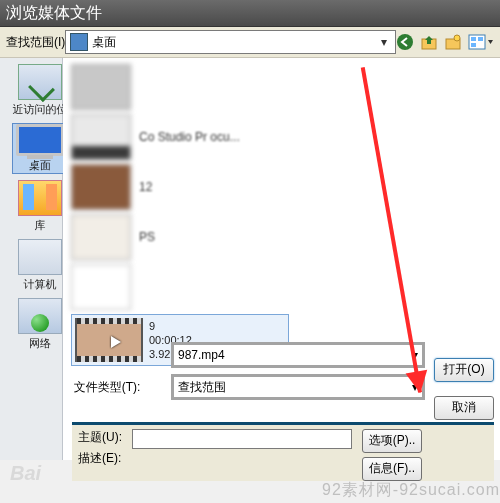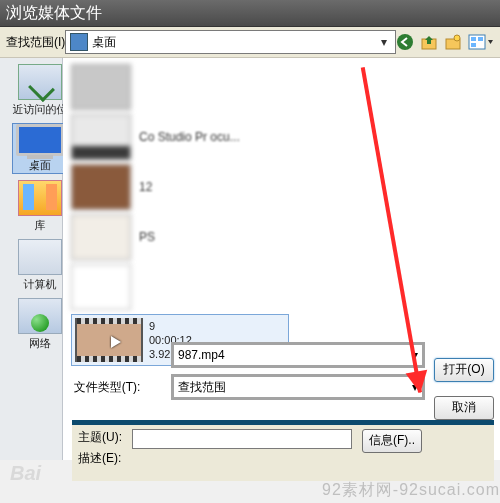--- a/index.html
+++ b/index.html
@@ -70,21 +70,21 @@
   .formrow .flabel{width:72px;text-align:center;white-space:nowrap;}
   .formrow .fcombo{flex:1;height:20px;border:3px solid #a3a3a3;background:#fff;
     display:flex;align-items:center;padding:0 4px;justify-content:space-between;
     max-width:240px;margin-left:18px;}
   .btncol{position:absolute;right:6px;top:358px;display:flex;flex-direction:column;gap:14px;}
   .wbtn{width:58px;height:22px;border:1px solid #707070;border-radius:3px;
     background:linear-gradient(#fdfdfd,#e3e3e3);text-align:center;
     line-height:20px;}
   .wbtn.blue{border:1px solid #3c7fb1;box-shadow:0 0 2px #7ab6e8;}
   .lowbar{position:absolute;left:72px;bottom:22px;right:6px;height:48px;
-    background:#ece9d8;border-top:5px solid #0c4a6e;padding:4px 6px;
+    background:#ece9d8;border-top:3px solid #0c4a6e;padding:4px 6px;
     display:flex;align-items:flex-start;gap:10px;}
   .lowlabels{display:flex;flex-direction:column;gap:4px;}
   .lowlabels .ll{white-space:nowrap;}
   .lowinputs{flex:1;max-width:220px;display:flex;flex-direction:column;gap:4px;}
   .lowinputs .li{height:18px;border:1px solid #7a7a7a;background:#fff;}
   .lowbtns{display:flex;flex-direction:column;gap:4px;}
   .arrow{position:absolute;right:78px;top:62px;width:4px;height:330px;
     background:#ff2a2a;transform:rotate(-10deg);transform-origin:bottom right;
     pointer-events:none;}
   .arrow:after{content:"";position:absolute;bottom:-1px;right:-9px;width:0;
@@ -225,20 +225,21 @@
   <div class="lowbar">
     <div class="lowlabels">
       <span class="ll">主题(U):</span>
       <span class="ll">描述(E):</span>
     </div>
     <div class="lowinputs">
       <div class="li"></div>
       <div class="li" style="visibility:hidden"></div>
     </div>
     <div class="lowbtns">
+      <div class="wbtn">选项(P)..</div>
       <div class="wbtn">信息(F)..</div>
     </div>
   </div>
 
   <div class="arrow"></div>
 
   <span class="bai">Bai</span>
   <div class="wm">92素材网-92sucai.com</div>
 </div>
 

